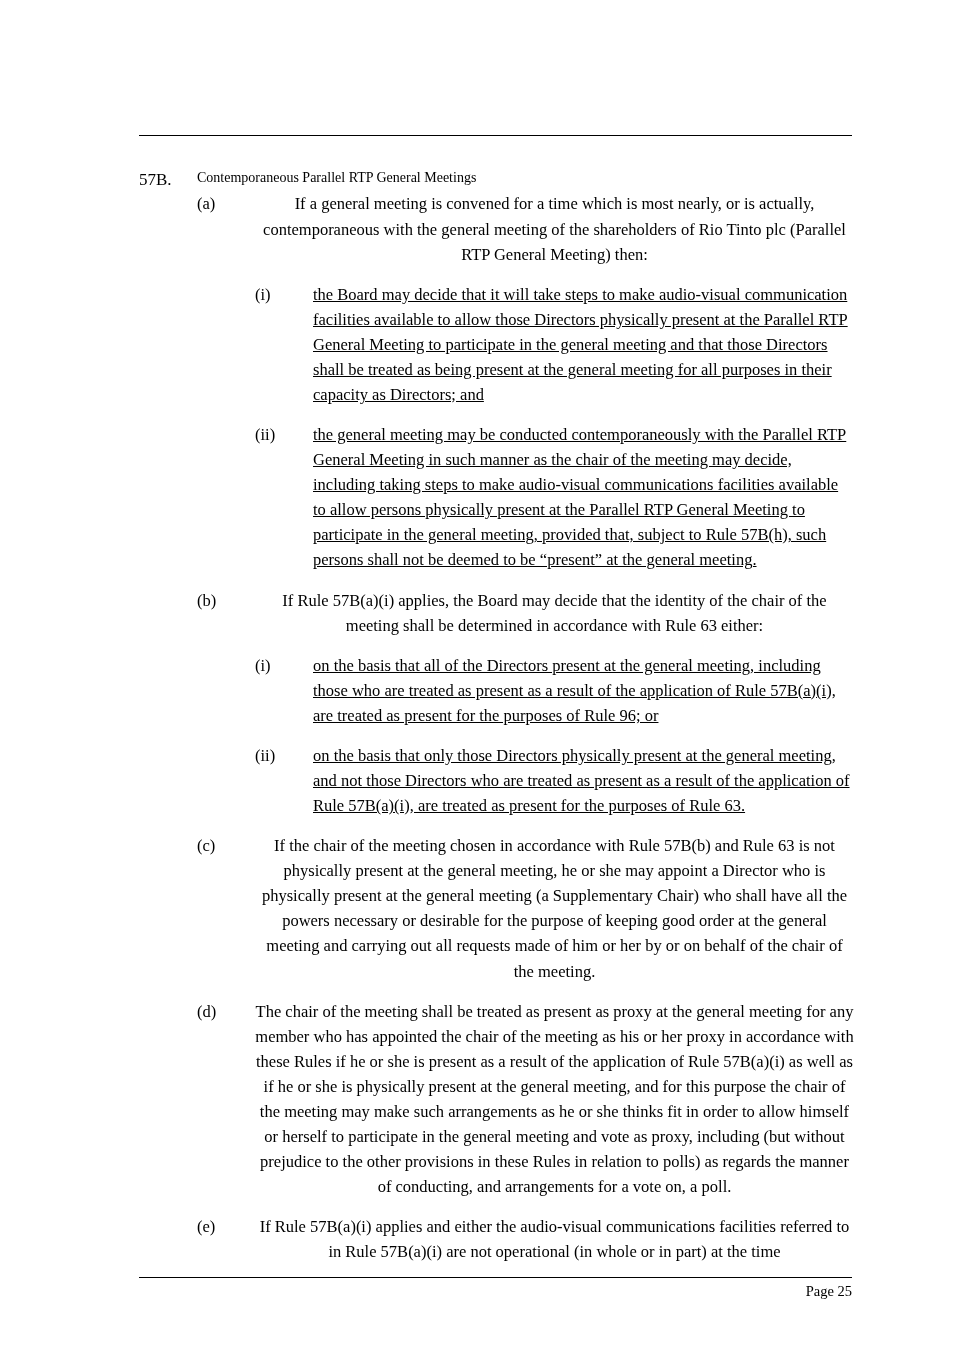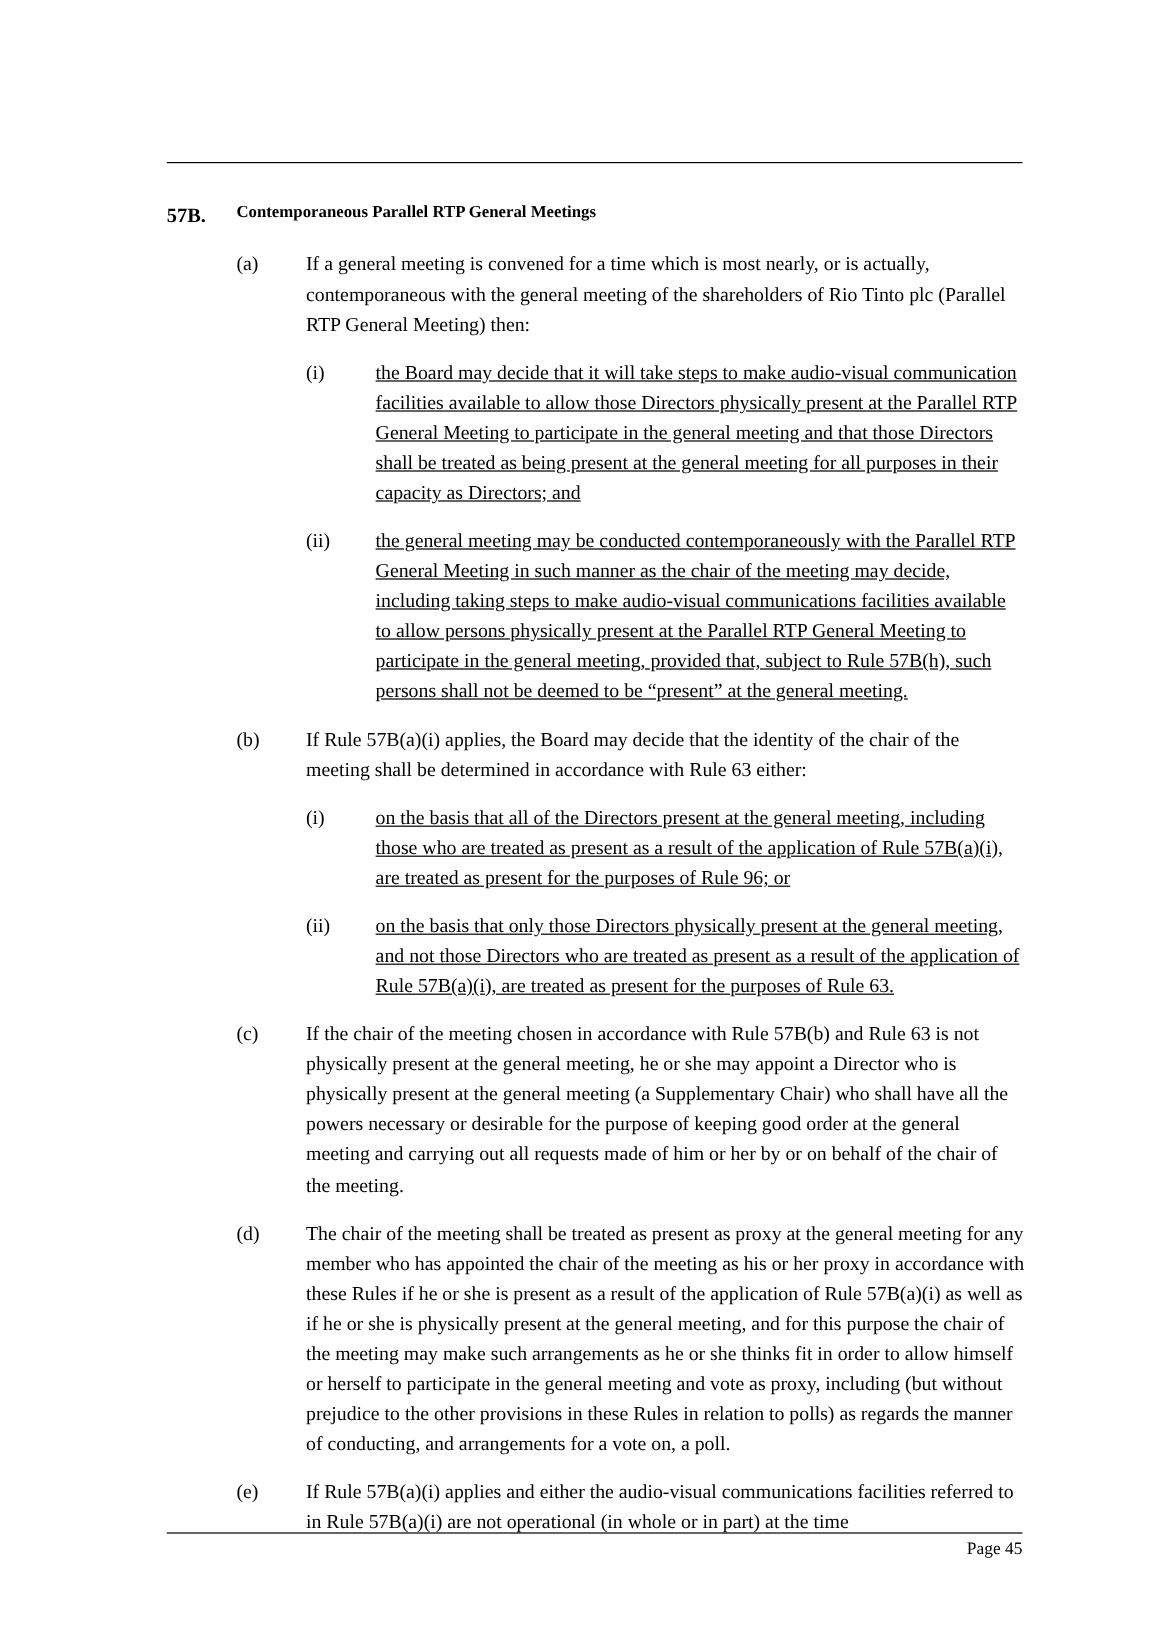--- a/index.html
+++ b/index.html
@@ -49,22 +49,21 @@
     width: 713px;
     text-align: right;
     font-size: 14.5px;
     color: #000000;
   }
 
   
   .head-row {
     display: flex;
     align-items: flex-start;
-    margin-bottom: 16px;
-    font-weight: bold;
+    margin-bottom: 0;
   }
   .head-num {
     width: 58px;
     flex: 0 0 58px;
     font-size: 17px;
     line-height: 1.38;
   }
   .head-title {
     font-size: 14px;
     line-height: 1.38;
@@ -80,21 +79,21 @@
   .lvl1 > .marker {
     width: 58px;
     flex: 0 0 58px;
     font-size: 16.5px;
     line-height: 1.52;
   }
   .lvl1 > .text {
     flex: 1 1 auto;
     font-size: 16.5px;
     line-height: 1.52;
-    text-align: left;
+    text-align: center;
   }
 
   
   .lvl2group {
     margin-left: 116px;
   }
   .lvl2 {
     display: flex;
     align-items: flex-start;
     margin-bottom: 15px;
@@ -170,15 +169,15 @@
     </div>
 
     <div class="lvl1 tight">
       <div class="marker">(e)</div>
       <div class="text">If Rule 57B(a)(i) applies and either the audio-visual communications facilities referred to in Rule 57B(a)(i) are not operational (in whole or in part) at the time</div>
     </div>
 
   </div>
 
   <div class="rule-bottom"></div>
-  <div class="footer">Page 45</div>
+  <div class="footer">Page 25</div>
 
 </div>
 
 </body></html>

